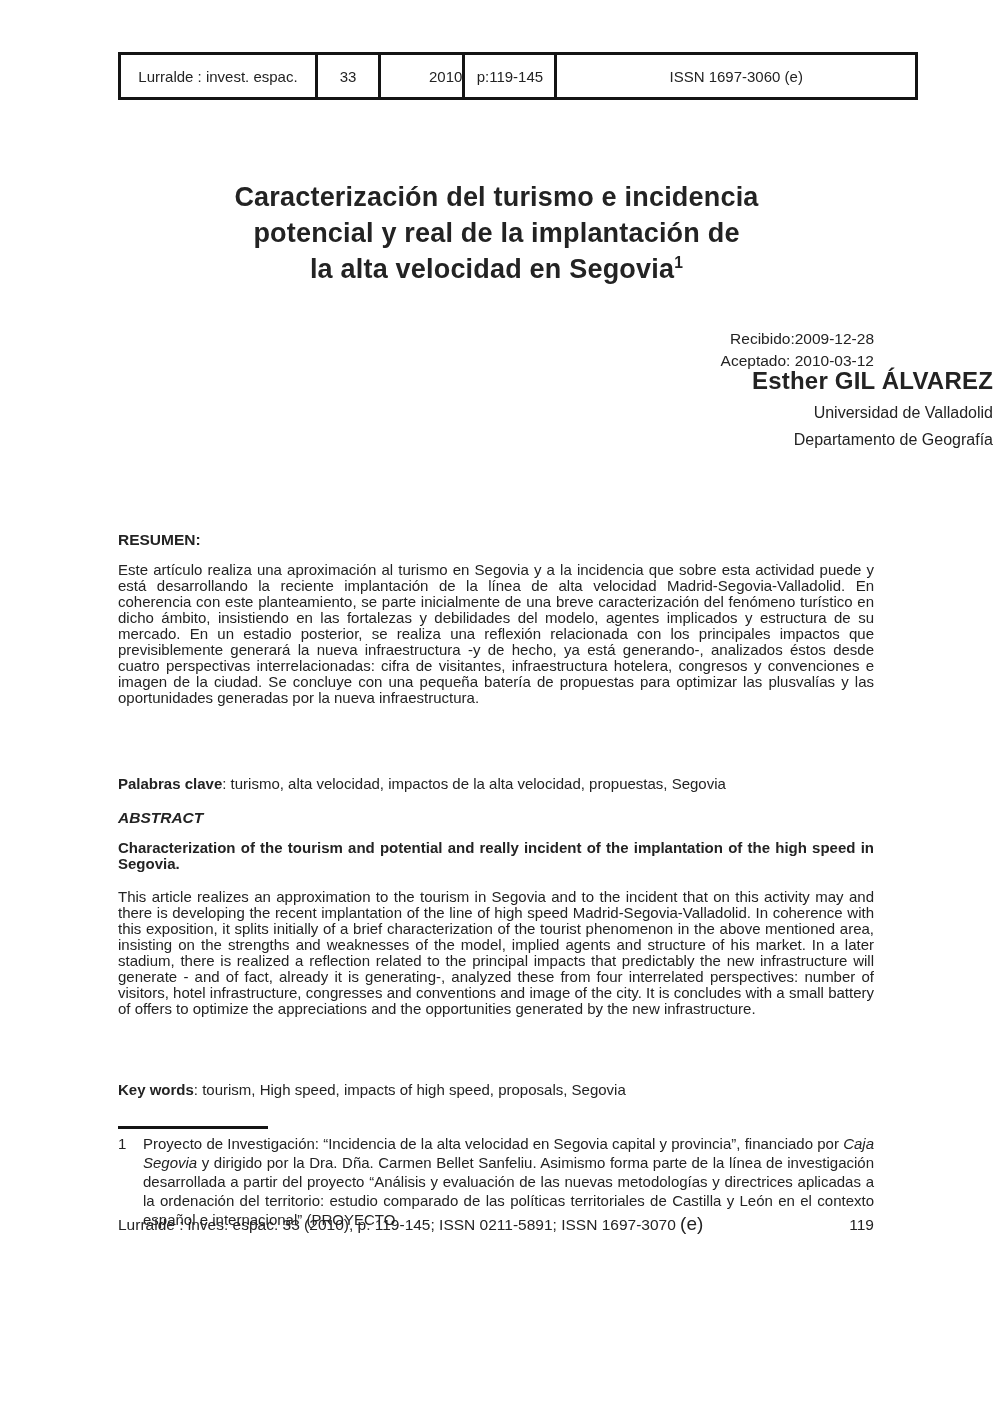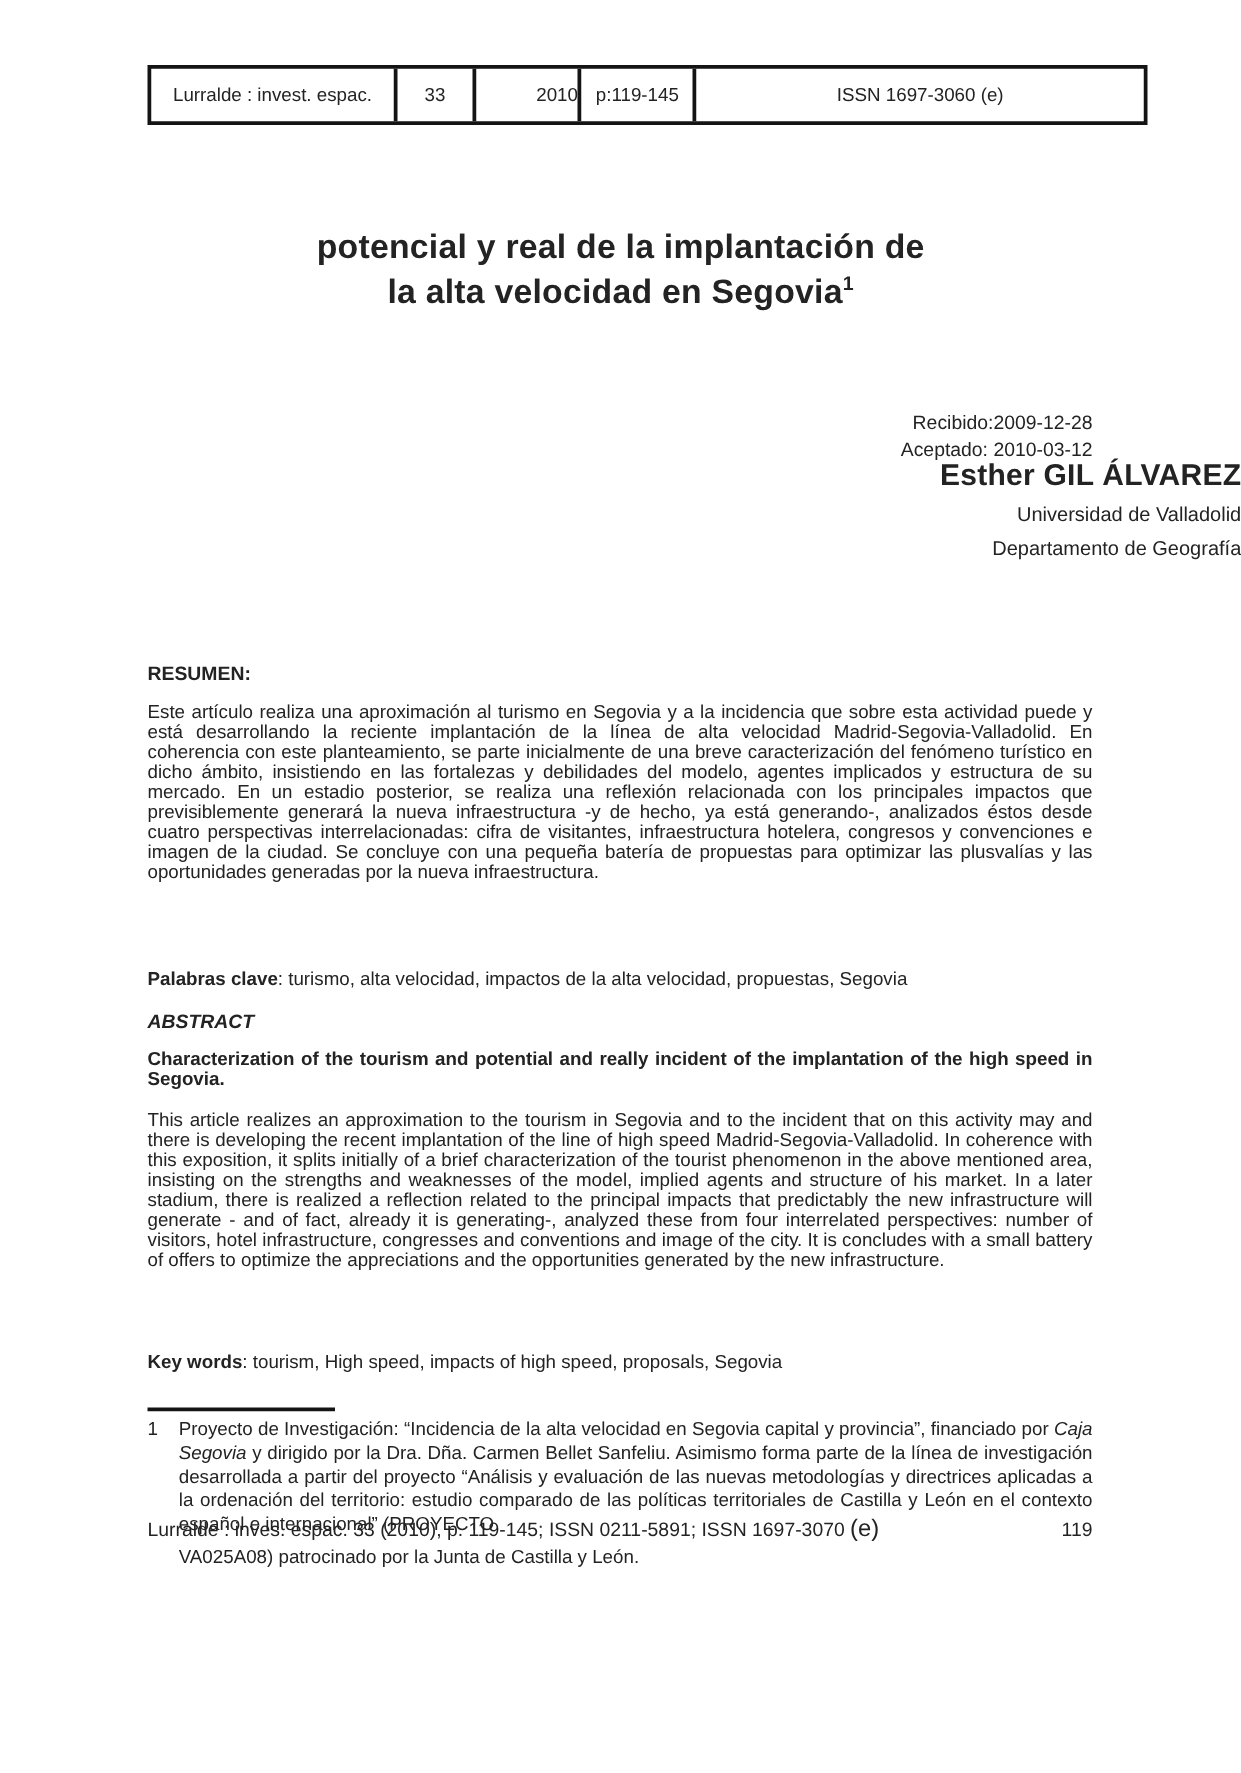--- a/index.html
+++ b/index.html
@@ -78,20 +78,21 @@
 
   <div class="journal-table">
     <div class="cell c0">Lurralde : invest. espac.</div>
     <div class="cell c1">33</div>
     <div class="cell c2">2010</div>
     <div class="cell c3">p:119-145</div>
     <div class="cell c5">ISSN 1697-3060 (e)</div>
   </div>
 
   <div class="title">
+    <div>Caracterización del turismo e incidencia</div>
     <div>potencial y real de la implantación de</div>
     <div><span>la alta velocidad en Segovia</span><sup>1</sup></div>
   </div>
 
   <div class="dates">
     <div>Recibido:2009-12-28</div>
     <div>Aceptado: 2010-03-12</div>
   </div>
 
   <div class="author-block">
@@ -105,21 +106,20 @@
   <div class="kw-line" style="top:775px;"><b>Palabras clave</b><span>: turismo, alta velocidad, impactos de la alta velocidad, propuestas, Segovia</span></div>
 
   <div class="sec-heading" style="top:809px;font-style:italic;">ABSTRACT</div>
   <div class="para bold" style="top:840px;">Characterization of the tourism and potential and really incident of the implantation of the high speed in Segovia.</div>
   <div class="para" style="top:889px;">This article realizes an approximation to the tourism in Segovia and to the incident that on this activity may and there is developing the recent implantation of the line of high speed Madrid-Segovia-Valladolid. In coherence with this exposition, it splits initially of a brief characterization of the tourist phenomenon in the above mentioned area, insisting on the strengths and weaknesses of the model, implied agents and structure of his market. In a later stadium, there is realized a reflection related to the principal impacts that predictably the new infrastructure will generate - and of fact, already it is generating-, analyzed these from four interrelated perspectives: number of visitors, hotel infrastructure, congresses and conventions and image of the city. It is concludes with a small battery of offers to optimize the appreciations and the opportunities generated by the new infrastructure.</div>
   <div class="kw-line" style="top:1081px;"><b>Key words</b><span>: tourism, High speed, impacts of high speed, proposals, Segovia</span></div>
 
   <div class="fn-rule"></div>
   <div class="footnote">
     <p class="fn-body"><span class="fn-num">1</span><span>Proyecto de Investigación: “Incidencia de la alta velocidad en Segovia capital y provincia”, financiado por </span><i>Caja Segovia</i><span> y dirigido por la Dra. Dña. Carmen Bellet Sanfeliu. Asimismo forma parte de la línea de investigación desarrollada a partir del proyecto “Análisis y evaluación de las nuevas metodologías y directrices aplicadas a la ordenación del territorio: estudio comparado de las políticas territoriales de Castilla y León en el contexto español e internacional” (PROYECTO</span></p>
-    <div class="fn-last">VA025A08) patrocinado por la Junta de Castilla y León.</div>
   </div>
 
   <div class="footer">
     <div><span>Lurralde : inves. espac. 33 (2010), p. 119-145; ISSN 0211-5891; ISSN 1697-3070 </span><span class="e-big">(e)</span></div>
     <div>119</div>
   </div>
 
 </div>
 
 </body></html>

